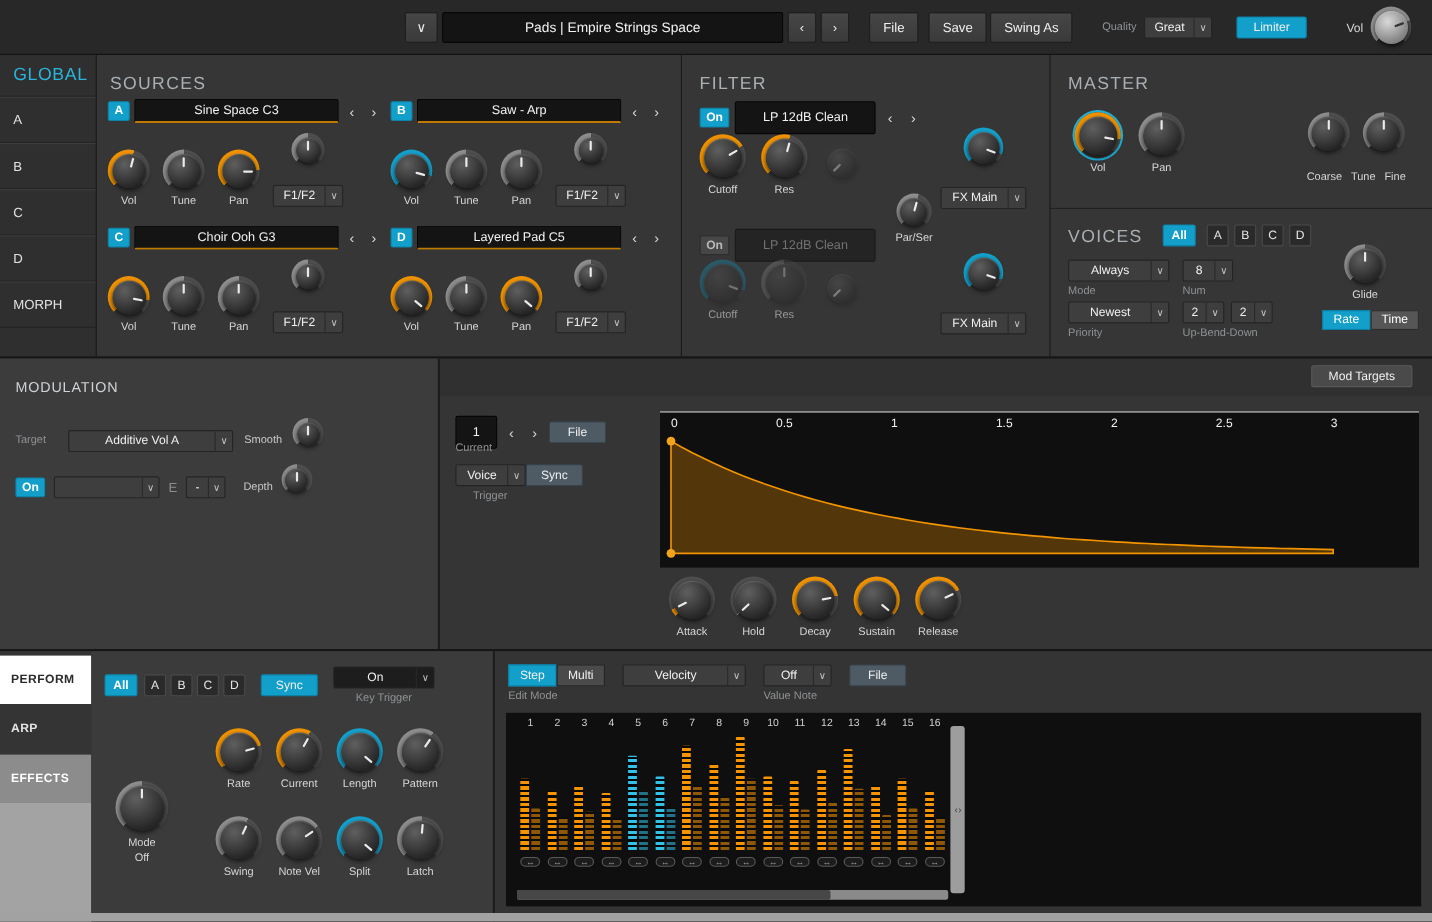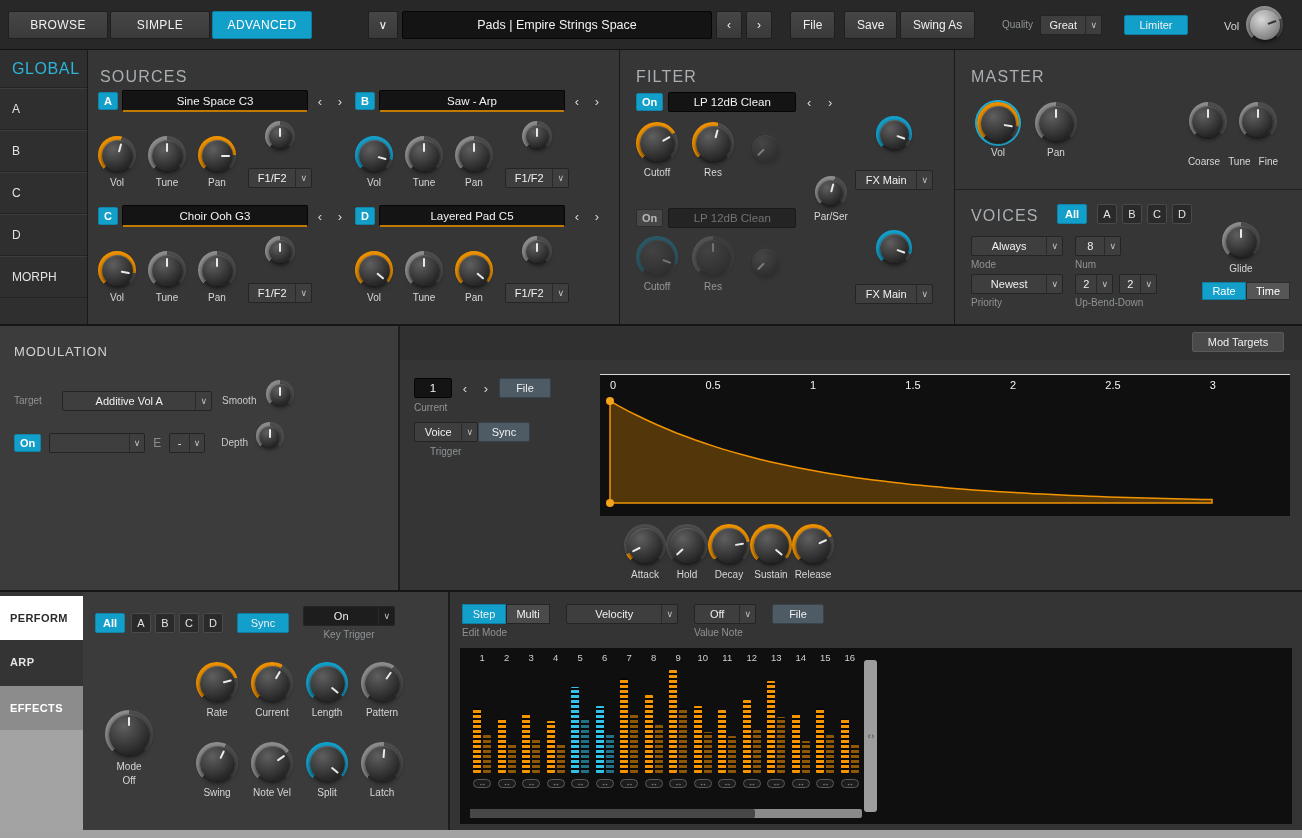--- a/index.html
+++ b/index.html
@@ -21,21 +21,21 @@
   .sbtn.cyan{background:#129fca;border-color:#0c7fa3}
   .chip{height:20px;min-width:30px;padding:0 5px;background:#129fca;border:1px solid #0e84a8;color:#fff;
     font-size:11px;font-weight:bold;display:inline-flex;align-items:center;justify-content:center;border-radius:2px}
   .chip.sm{height:18px;min-width:20px}
   .gchip{height:20px;width:20px;background:#2a2a2a;border:1px solid #4a4a4a;color:#e4e4e4;font-size:11px;
     display:inline-flex;align-items:center;justify-content:center;border-radius:2px}
   .sel{display:inline-flex;align-items:center;height:20px;background:#3e3e3e;border:1px solid #242424;border-radius:2px;font-size:11px;color:#f0f0f0;overflow:hidden}
   .sel .v{flex:1;text-align:center;padding:0 6px;white-space:nowrap}
   .sel .cv{border-left:1px solid #2a2a2a;padding:0 4px;color:#c2c2c2;font-size:9px;align-self:stretch;display:flex;align-items:center}
   .sel.dark{background:#1d1d1d}
-  .dbox{height:20px;background:#141414;border:1px solid #060606;color:#f2f2f2;font-size:11.5px;
+  .dbox{height:30px;background:#141414;border:1px solid #060606;color:#f2f2f2;font-size:11.5px;
     display:inline-flex;align-items:center;justify-content:center;border-radius:2px}
   .arrowbtn{width:16px;height:20px;display:inline-flex;align-items:center;justify-content:center;color:#d8d8d8;font-size:13px}
   .cap{font-size:10px;color:#8f9396}
   .sect{font-size:16px;color:#a9afb3;letter-spacing:1.2px}
   .tog{height:18px;width:44px;display:inline-flex;align-items:center;justify-content:center;font-size:11px;color:#fff;background:#565656;border:1px solid #2c2c2c}
   .tog.on{background:#129fca;border-color:#0c7fa3}
 
   
   .kcell{display:flex;flex-direction:column;align-items:center;gap:3px}
   .ring{--sw:135deg;--ac:#8f8f8f;position:relative;border-radius:50%;
@@ -112,25 +112,20 @@
   #hscroll{position:absolute;left:10px;bottom:6px;width:392px;height:9px;background:#8a8a8a;border-radius:2px}
   #hscroll .thumb{position:absolute;left:0;top:0;height:100%;width:285px;background:#474747;border-radius:2px}
   #footerstrip{position:absolute;left:0;bottom:0;width:1302px;height:8px;background:#a2a2a2}
 </style>
 </head>
 <body>
 
 <div id="root">
 
   <header id="topbar">
-    <div class="abs row" style="left:8px;top:11px;gap:2px">
-        <div class="tbtn">BROWSE</div>
-        <div class="tbtn">SIMPLE</div>
-        <div class="tbtn active">ADVANCED</div>
-      </div>
 
     <span class="abs btn" style="left:368px;top:11px;min-width:30px;padding:0">
         <span>∨</span>
       </span>
     <span class="abs dbox" style="left:402px;top:11px;width:310px;height:28px;font-size:12.5px">Pads | Empire Strings Space</span>
     <span class="abs btn" style="left:716px;top:11px;min-width:26px;padding:0">
         <span>‹</span>
       </span>
     <span class="abs btn" style="left:746px;top:11px;min-width:26px;padding:0">
         <span>›</span>
@@ -647,21 +642,21 @@
             <div class="rnum">2.5</div>
             <div class="rnum">3</div>
           </div>
         <svg width="686" height="138" style="position:absolute;left:0;top:2px">
           <path fill="rgba(242,148,0,0.3)" stroke="#f29400" stroke-width="1.5" d="M 10 126 L 10 24 L 19.4 29.3 L 28.8 34.3 L 38.2 39.0 L 47.6 43.5 L 57.0 47.8 L 66.4 51.8 L 75.8 55.7 L 85.3 59.3 L 94.7 62.8 L 104.1 66.0 L 113.5 69.1 L 122.9 72.1 L 132.3 74.9 L 141.7 77.5 L 151.1 80.0 L 160.5 82.4 L 169.9 84.7 L 179.3 86.8 L 188.7 88.8 L 198.1 90.7 L 207.5 92.6 L 216.9 94.3 L 226.3 95.9 L 235.8 97.5 L 245.2 99.0 L 254.6 100.4 L 264.0 101.7 L 273.4 103.0 L 282.8 104.1 L 292.2 105.3 L 301.6 106.3 L 311.0 107.4 L 320.4 108.3 L 329.8 109.2 L 339.2 110.1 L 348.6 110.9 L 358.0 111.7 L 367.4 112.5 L 376.8 113.2 L 386.3 113.8 L 395.7 114.4 L 405.1 115.0 L 414.5 115.6 L 423.9 116.1 L 433.3 116.7 L 442.7 117.1 L 452.1 117.6 L 461.5 118.0 L 470.9 118.4 L 480.3 118.8 L 489.7 119.2 L 499.1 119.6 L 508.5 119.9 L 517.9 120.2 L 527.3 120.5 L 536.8 120.8 L 546.2 121.1 L 555.6 121.3 L 565.0 121.6 L 574.4 121.8 L 583.8 122.0 L 593.2 122.2 L 602.6 122.4 L 612.0 122.6 L 612 126 Z"></path>
           <circle class="dot-top" r="4" fill="#f5a31a" cx="10" cy="24"></circle>
           <circle class="dot-bottom" r="4" fill="#f5a31a" cx="10" cy="126"></circle>
         </svg>
       </div>
 
-      <div class="abs row" style="left:224px;top:164px;align-items:flex-start">
+      <div class="abs row" style="left:208px;top:164px;gap:14px;align-items:flex-start">
         <div class="kcell">
             <div class="ring" style="width: 42px; height: 42px; --ac: #f29400; --sw: 18deg;">
               <div class="knob">
                 <i style="--pt: -117deg;"></i>
               </div>
             </div>
             <div class="klabel">Attack</div>
           </div>
         <div class="kcell">
             <div class="ring" style="width: 42px; height: 42px; --ac: #8f8f8f; --sw: 2deg;">

